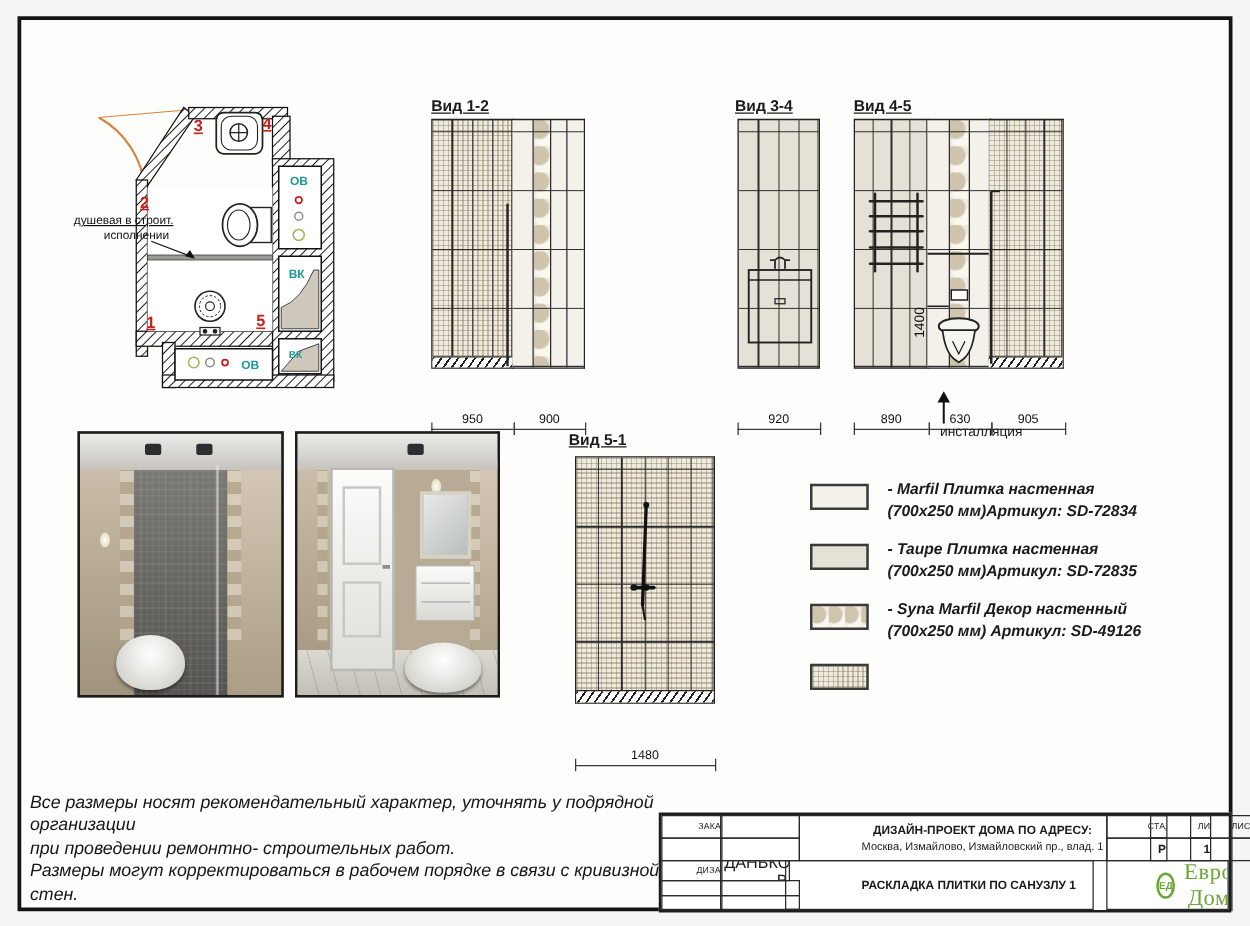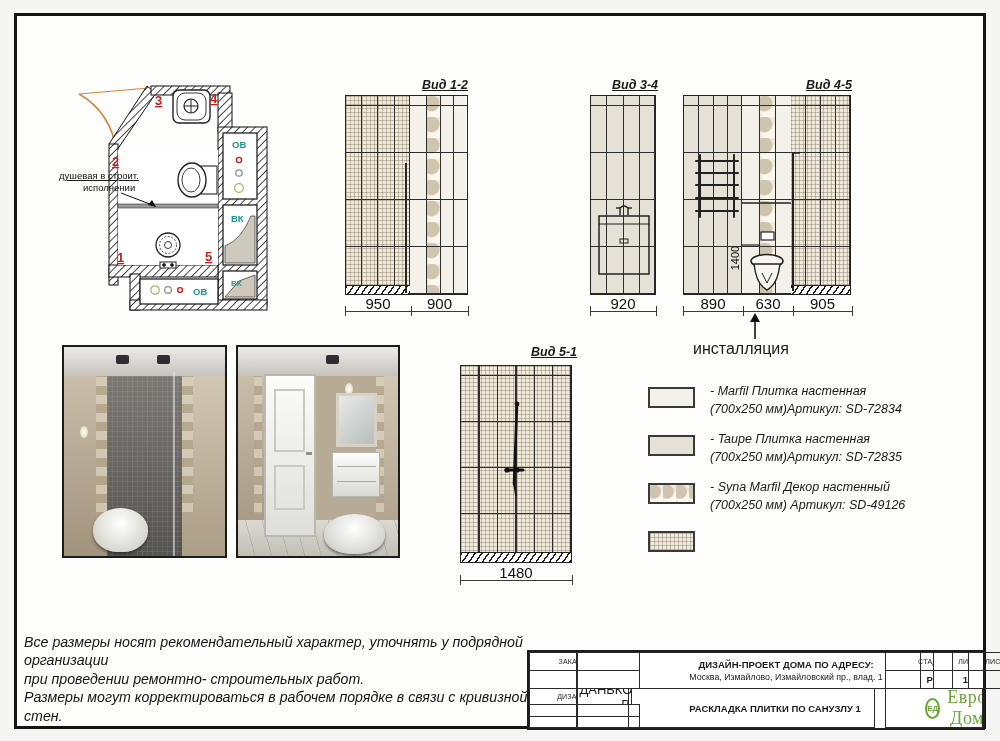--- a/index.html
+++ b/index.html
@@ -19,33 +19,33 @@
                      repeating-linear-gradient(to bottom,rgba(128,112,86,.4) 0 1px,transparent 1px 4px); }
   .pat-decor { background-color:#f0ebdf;
     background-image:radial-gradient(circle at 30% 35%,#cfc5ae 0 42%,transparent 50%),
                      radial-gradient(circle at 70% 75%,#faf7ef 0 42%,transparent 50%);
     background-size:15px 21px; }
   .colseg { position:absolute; top:0; bottom:0; border-left:1px solid #2d2d2d; }
   .hatchstrip { position:absolute; border-top:1px solid #222;
     background:repeating-linear-gradient(125deg,#1f1f1f 0 1.4px,rgba(0,0,0,0) 1.4px 5.5px) #fff; }
 
   
-  .vtitle { position:absolute; width:100%; text-align:right; font-size:12.5px; font-weight:bold; text-decoration:underline;font-style:italic; }
-  .dims { position:absolute; display:flex; height:15px; font-size:15px; color:#111; }
+  .vtitle { position:absolute; width:100%; text-align:left; font-size:12.5px; font-weight:bold; text-decoration:underline; }
+  .dims { position:absolute; display:flex; height:15px; font-size:10px; color:#111;margin-top:32px; }
   .dimseg { position:relative; text-align:center; border-bottom:1.2px solid #3a3a3a; line-height:13px; }
   .dimseg::before,.dimseg::after { content:""; position:absolute; bottom:-5px; width:1.2px; height:10px; background:#3a3a3a; }
   .dimseg::before { left:0; } .dimseg::after { right:-1px; }
   .group { position:absolute; }
   svg text { font-family:"Liberation Sans",sans-serif; }
 
   
   #legend { position:absolute; left:648px; top:383px; width:320px; }
   .leg-item { position:absolute; left:0; width:320px; height:44px; }
   .leg-swatch { position:absolute; left:0; top:4px; width:47px; height:21px; border:2px solid #3a3a3a; }
-  .leg-text { position:absolute; left:62px; top:0; font-style:italic; font-weight:normal; font-size:12.5px; line-height:17.5px; white-space:nowrap; }
+  .leg-text { position:absolute; left:62px; top:0; font-style:italic; font-weight:bold; font-size:12.5px; line-height:17.5px; white-space:nowrap; }
 
   
   #notes { position:absolute; left:24px; top:633px; width:508px; font-style:italic; font-size:14.2px; line-height:18.4px; color:#151515; }
 
   
   #tblock { position:absolute; left:527px; top:650px; width:458px; height:80px; border:2px solid #1d1d1d; background:#fff; }
   .tb-cell { position:absolute; border:1px solid #2a2a2a; display:flex; align-items:center; justify-content:center; text-align:center; overflow:hidden;padding-left:47px; }
   .tb-lab { font-size:7px; letter-spacing:.2px; }
   .tb-val { font-size:9.5px; font-weight:bold; }
   #logo { display:flex; align-items:center; gap:4px; }
@@ -256,21 +256,21 @@
     </svg>
     <div class="dims" style="left:0;top:219px;width:169px">
       <div class="dimseg" style="width:60px">890</div>
       <div class="dimseg" style="width:50px">630</div>
       <div class="dimseg" style="width:59px">905</div>
     </div>
     <svg width="12" height="26" viewBox="0 0 12 26" style="position:absolute;left:66px;top:235px">
       <polygon points="6,0 11,9 1,9" fill="#111"></polygon>
         <line x1="6" y1="8" x2="6" y2="26" stroke="#111" stroke-width="1.6"></line>
     </svg>
-    <div style="position:absolute;left:10px;top:262px;width:125px;text-align:left;font-size:16px">инсталляция</div>
+    <div style="position:absolute;left:10px;top:262px;width:125px;text-align:right;font-size:11px">инсталляция</div>
   </div>
 
   <div class="group" style="left:455px;top:345px;width:122px;height:245px">
     <div class="vtitle">Вид 5-1</div>
     <div class="wall pat-mosaic" style="left:5px;top:20px;width:112px;height:198px">
       <div class="layer collines" style="--cw:18.5px"></div>
       <div class="layer rowlines" style="--rh:46px;--roff:9px"></div>
       <div class="hatchstrip" style="left:0;right:0;bottom:0;height:10px"></div>
       <svg width="112" height="198" viewBox="0 0 112 198" style="position:absolute;inset:0">
         <line x1="56" y1="38" x2="53" y2="118" stroke="#111" stroke-width="2.6" stroke-linecap="round"></line>

